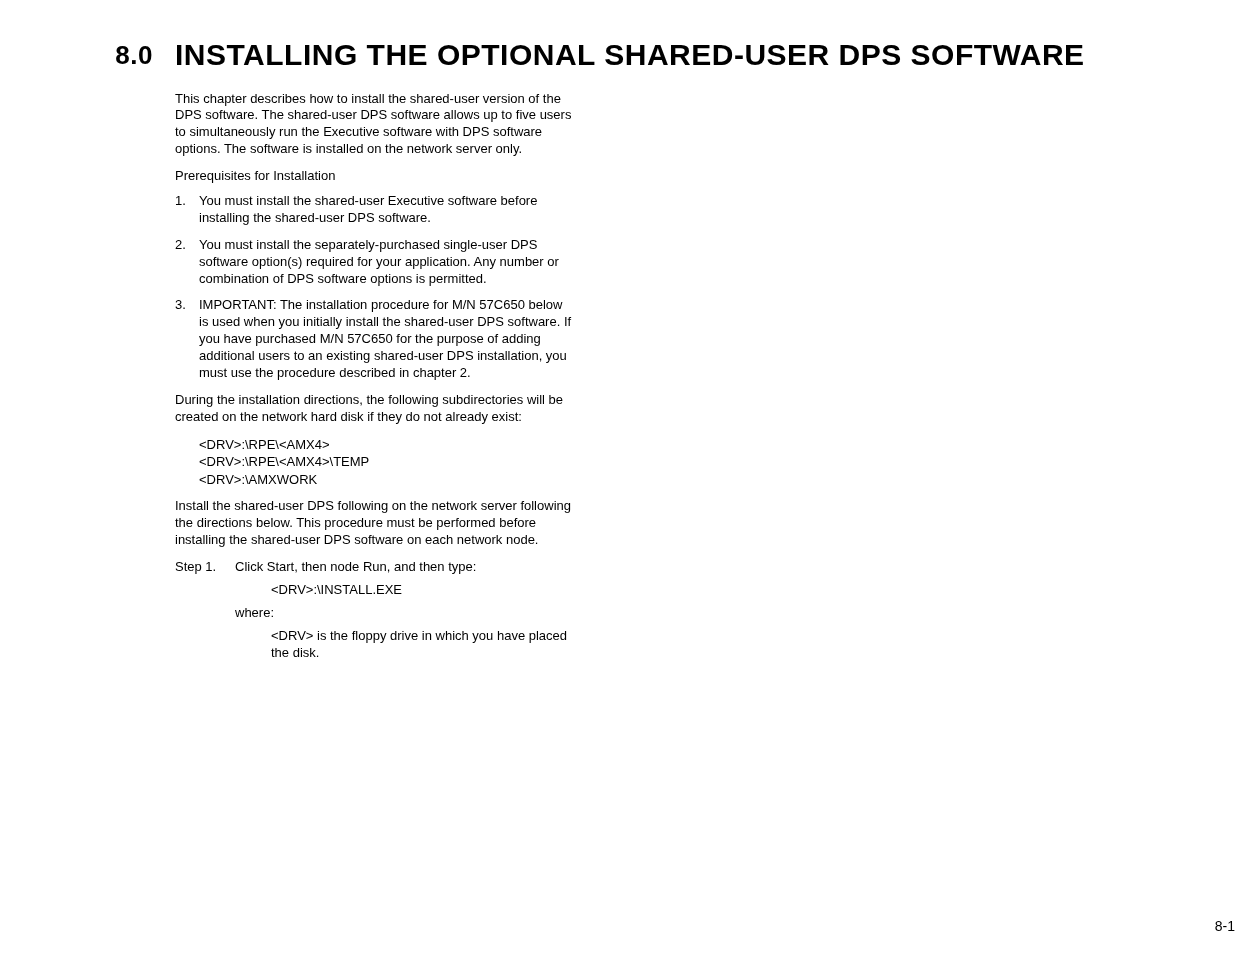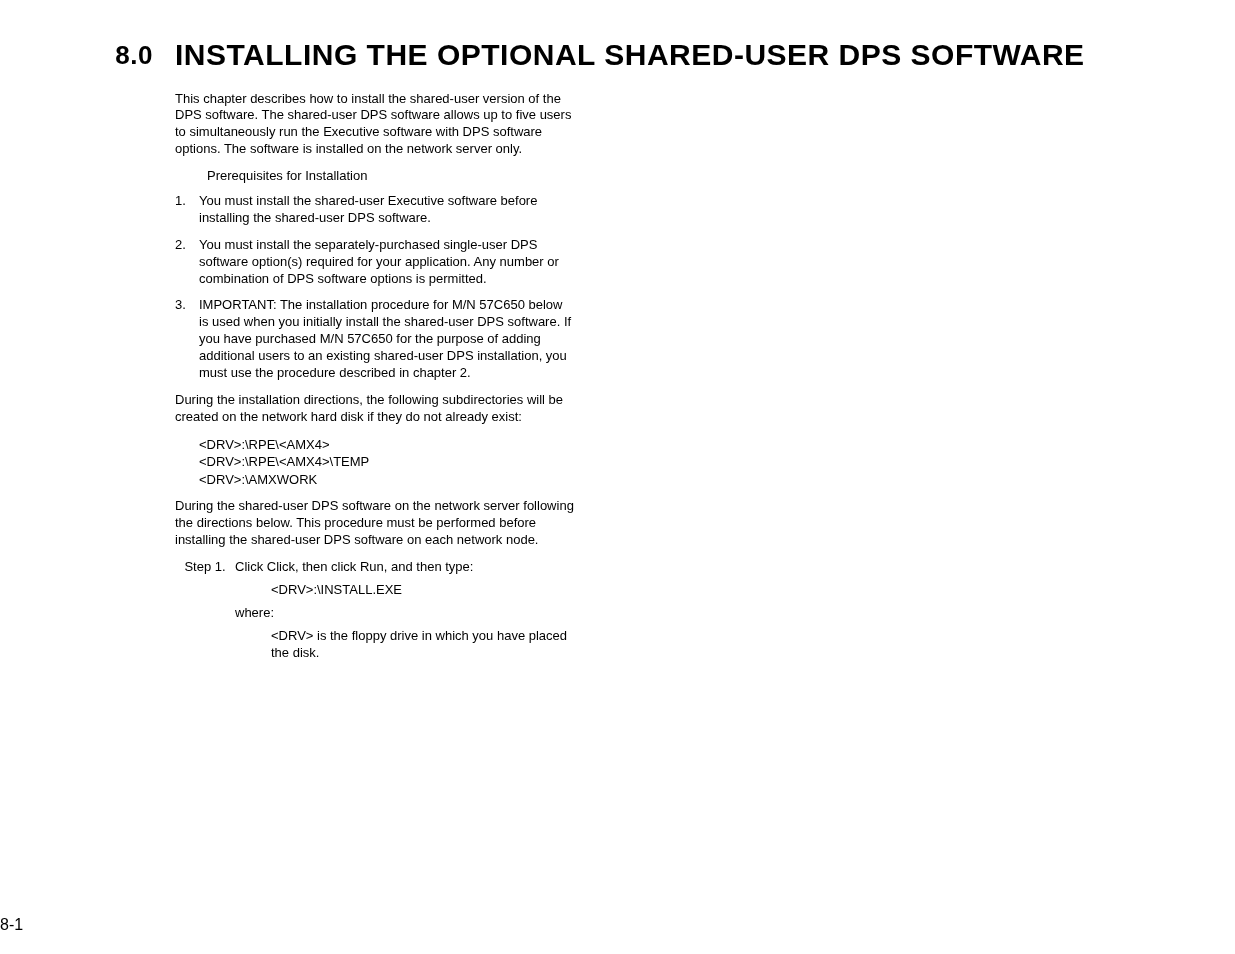--- a/index.html
+++ b/index.html
@@ -43,21 +43,20 @@
       width: 400px;
       font-size: 13px;
       line-height: 1.3;
     }
     .para {
       margin-bottom: 10px;
     }
     .prereq-title {
       margin-bottom: 8px;
       margin-top: 4px;
-      margin-left: 32px;
     }
     .numbered-item {
       display: flex;
       margin-bottom: 10px;
     }
     .numbered-item .num {
       width: 24px;
       flex-shrink: 0;
     }
     .numbered-item .txt {
@@ -70,21 +69,20 @@
       font-size: 13px;
       line-height: 1.35;
     }
     .step-row {
       display: flex;
       margin-bottom: 6px;
     }
     .step-label {
       width: 60px;
       flex-shrink: 0;
-      text-align: center;
     }
     .step-body {
       flex: 1;
     }
     .step-body .sub {
       margin-bottom: 6px;
     }
     .step-code {
       margin-left: 36px;
       margin-bottom: 6px;
@@ -94,22 +92,22 @@
       margin-bottom: 6px;
     }
     .step-def {
       margin-left: 36px;
     }
     .page-number {
       position: absolute;
       bottom: 20px;
       left: 0;
       right: 0;
-      text-align: left;
-      font-size: 16px;
+      text-align: right;
+      font-size: 14px;
     }
   </style>
 </head>
 <body>
 
 <div class="page">
 
   <div class="header-row">
     <div class="section-number">8.0</div>
     <div class="section-title">INSTALLING THE OPTIONAL SHARED-USER DPS SOFTWARE</div>
@@ -137,26 +135,26 @@
     </div>
 
     <div class="para">During the installation directions, the following subdirectories will be created on the network hard disk if they do not already exist:</div>
 
     <div class="code-block">
       <div>&lt;DRV&gt;:\RPE\&lt;AMX4&gt;</div>
       <div>&lt;DRV&gt;:\RPE\&lt;AMX4&gt;\TEMP</div>
       <div>&lt;DRV&gt;:\AMXWORK</div>
     </div>
 
-    <div class="para">During the shared-user DPS software on the network server following the directions below. This procedure must be performed before installing the shared-user DPS software on each network node.</div>
+    <div class="para">Install the shared-user DPS following on the network server following the directions below. This procedure must be performed before installing the shared-user DPS software on each network node.</div>
 
     <div class="step-row">
       <div class="step-label">Step 1.</div>
       <div class="step-body">
-        <div class="sub">Click Click, then click Run, and then type:</div>
+        <div class="sub">Click Start, then node Run, and then type:</div>
         <div class="sub step-code">&lt;DRV&gt;:\INSTALL.EXE</div>
         <div class="sub step-indent">where:</div>
         <div class="sub step-def">&lt;DRV&gt; is the floppy drive in which you have placed the disk.</div>
       </div>
     </div>
 
   </div>
 
 </div>
 

